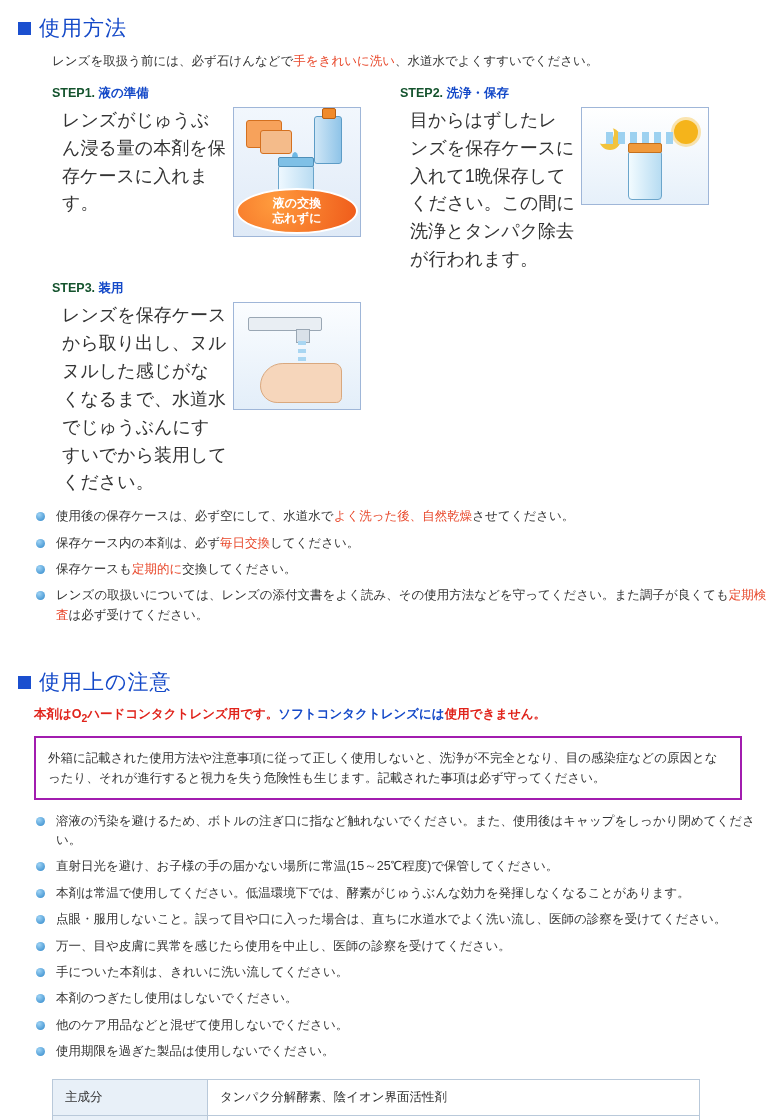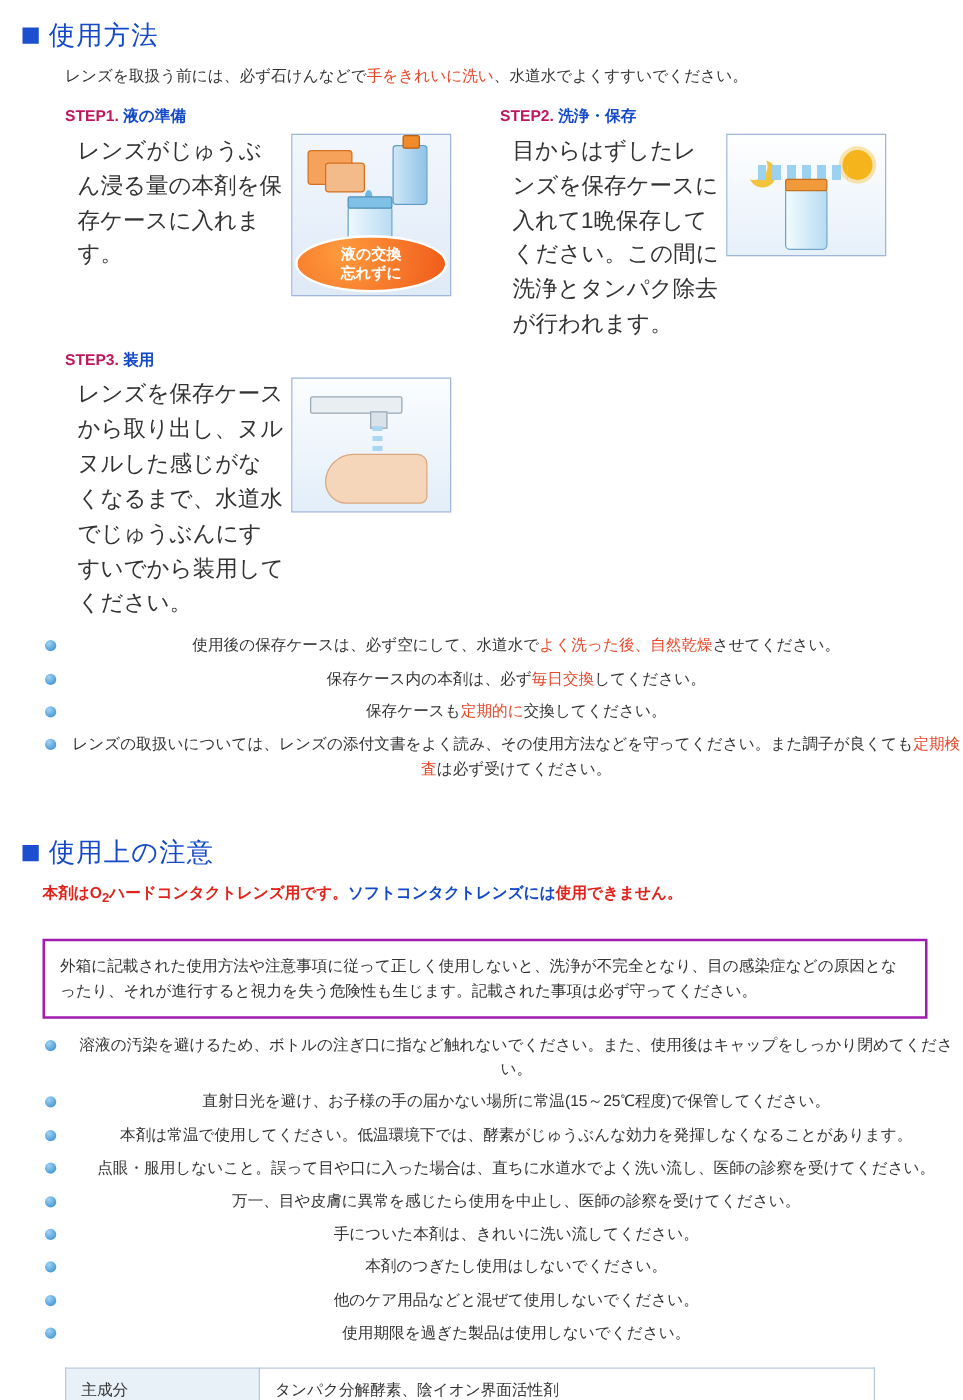--- a/index.html
+++ b/index.html
@@ -65,21 +65,21 @@
   .step-block {
     width: 330px;
     position: relative;
   }
   .step-title {
     font-weight: bold;
     color: #1449c8;
     font-size: 12.5px;
     margin-bottom: 5px;
   }
-  .step-title .num { color: #be185d; }
+  .step-title .num { color: #14532d; }
   .step-body {
     display: flex;
     gap: 6px;
   }
   .step-text {
     width: 175px;
     font-size: 18px;
     line-height: 1.55;
     padding-left: 10px;
     box-sizing: border-box;
@@ -220,21 +220,20 @@
     background:#f6d6bb;
     border:1px solid #d9a87e;
     border-radius: 40px 14px 10px 30px;
   }
 
   
   ul.bullets {
     list-style: none;
     margin: 10px 0 0 34px;
     padding: 0;
-    text-align: center;
   }
   ul.bullets li {
     position: relative;
     padding-left: 22px;
     margin-bottom: 7px;
     font-size: 12.5px;
     line-height: 1.55;
   }
   ul.bullets li:before {
     content: "";
@@ -244,21 +243,21 @@
     width: 9px;
     height: 9px;
     border-radius: 50%;
     background: radial-gradient(circle at 35% 30%, #9ed3f5, #2e86c9);
   }
 
   
   .notice-red {
     color: #e0231b;
     font-weight: bold;
-    margin: 4px 0 26px 34px;
+    margin: 4px 0 12px 34px;
     font-size: 12.5px;
   }
   .notice-red .blue { color: #1449c8; }
   .notice-box {
     margin: 0 28px 12px 34px;
     border: 2px solid #a21caf;
     padding: 10px 12px;
     font-size: 12.5px;
     line-height: 1.6;
   }

